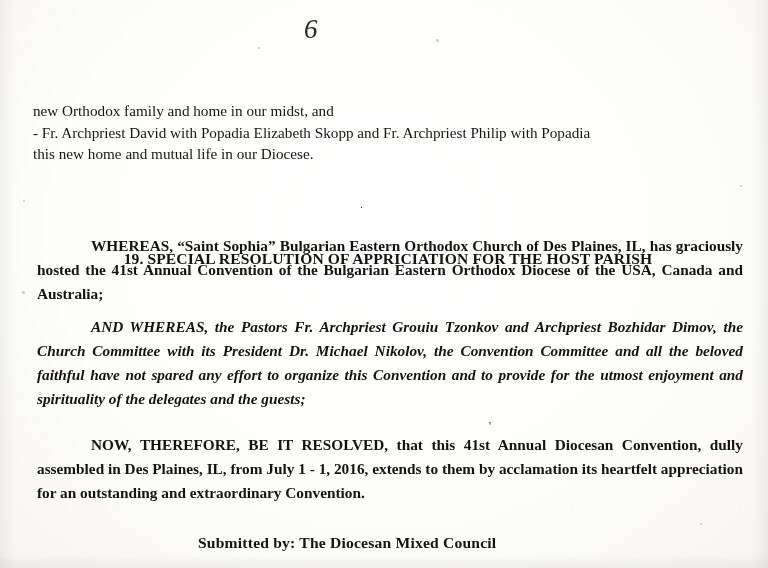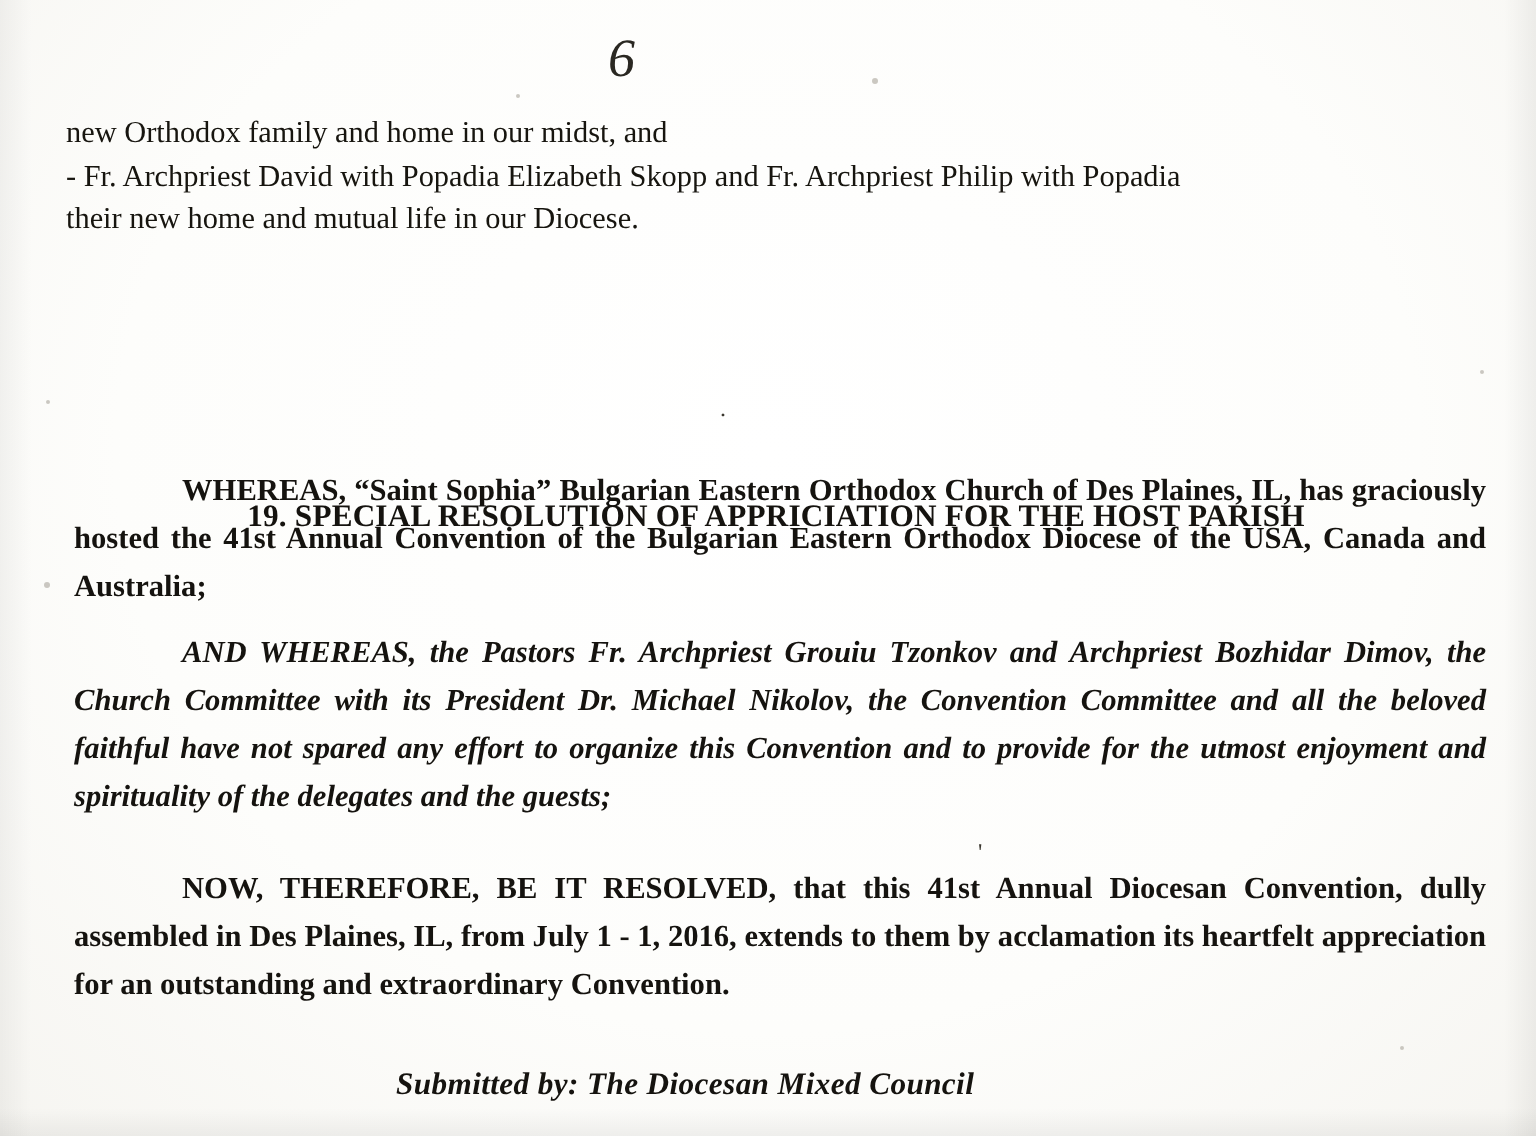--- a/index.html
+++ b/index.html
@@ -38,20 +38,21 @@
     font-style: italic;
     color: #2a2822;
     letter-spacing: 0;
   }
 
   .para {
     position: absolute;
     font-size: 15.2px;
     line-height: 21.5px;
     color: #17150f;
+    margin-top: 44px;
   }
   .intro {
     left: 33px;
     top: 56px;
     width: 710px;
   }
   .intro .line { white-space: nowrap; }
 
   .heading {
     position: absolute;
@@ -78,21 +79,20 @@
   .res .indent { display: inline-block; width: 54px; }
   .res-1 { top: 234px; }
   .res-2 { top: 315px; font-style: italic; }
   .res-3 { top: 433px; }
 
   .signature {
     position: absolute;
     left: 198px;
     top: 534px;
     font-size: 15.6px;
-    font-style: italic;
     font-weight: bold;
     letter-spacing: 0.2px;
   }
 
   
   .speck {
     position: absolute;
     background: #b9b6ad;
     border-radius: 50%;
     opacity: 0.75;
@@ -124,21 +124,21 @@
 
 <div class="page"></div>
 
 <div class="content">
 
   <div class="page-number">6</div>
 
   <div class="para intro">
     <div class="line">new Orthodox family and home in our midst, and</div>
     <div class="line">- Fr. Archpriest David with Popadia Elizabeth Skopp and Fr. Archpriest Philip with Popadia</div>
-    <div class="line">their new home and mutual life in our Diocese.</div>
+    <div class="line">this new home and mutual life in our Diocese.</div>
   </div>
 
   <div class="heading">19. SPECIAL RESOLUTION OF APPRICIATION FOR THE HOST PARISH</div>
 
   <div class="res res-1"><span class="indent"></span><span>WHEREAS, “Saint Sophia” Bulgarian Eastern Orthodox Church of Des Plaines, IL, has graciously hosted the 41st Annual Convention of the Bulgarian Eastern Orthodox Diocese of the USA, Canada and Australia;</span></div>
 
   <div class="res res-2"><span class="indent"></span><span>AND WHEREAS, the Pastors Fr. Archpriest Grouiu Tzonkov and Archpriest Bozhidar Dimov, the Church Committee with its President Dr. Michael Nikolov, the Convention Committee and all the beloved faithful have not spared any effort to organize this Convention and to provide for the utmost enjoyment and spirituality of the delegates and the guests;</span></div>
 
   <div class="res res-3"><span class="indent"></span><span>NOW, THEREFORE, BE IT RESOLVED, that this 41st Annual Diocesan Convention, dully assembled in Des Plaines, IL, from July 1 - 1, 2016, extends to them by acclamation its heartfelt appreciation for an outstanding and extraordinary Convention.</span></div>
 

